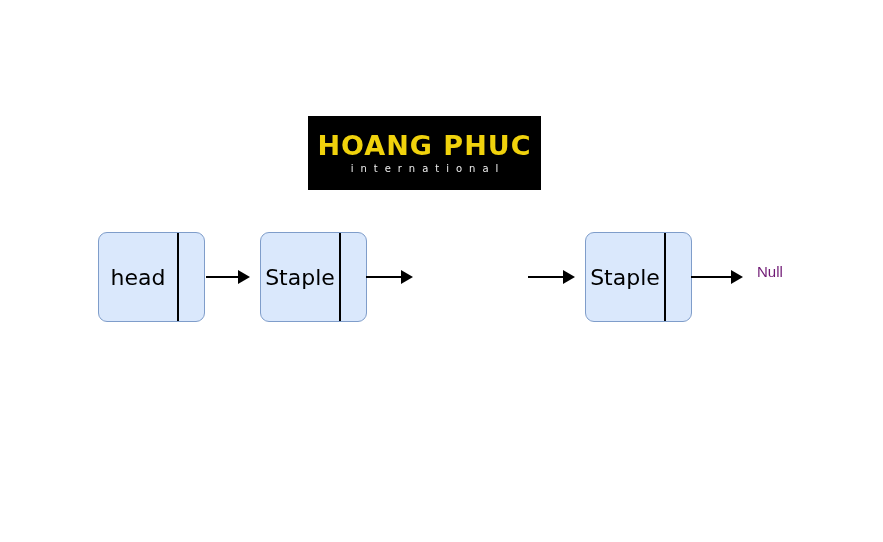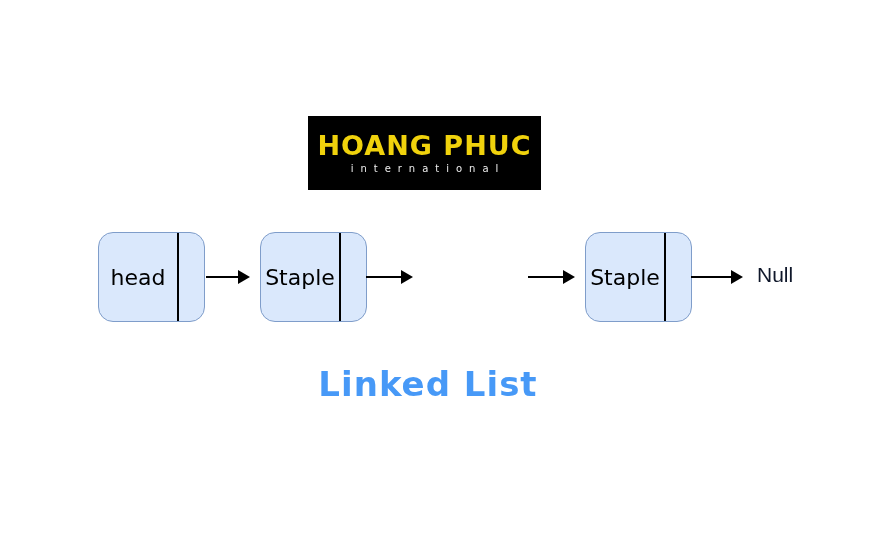--- a/index.html
+++ b/index.html
@@ -41,21 +41,21 @@
     white-space:nowrap;
   }
 
   
   .node{
     position:absolute;
     top:232px;
     width:107px;height:90px;
     background:var(--node-fill,#dae8fc);
     border:1.5px solid var(--node-border,#7f9dca);
-    border-radius:15px;
+    border-radius:9px;
     box-sizing:border-box;
     padding-left:40px;
   }
   .node .divider{
     position:absolute;
     top:0;bottom:0;
     left:78px;
     width:2px;
     background:#000;
   }
@@ -91,22 +91,22 @@
   }
   .arrow1{left:206px;width:42px;}
   .arrow2{left:366px;width:45px;}
   .arrow3{left:528px;width:45px;}
   .arrow4{left:691px;width:50px;}
 
   
   .null-label{
     position:absolute;
     left:757px;top:263px;
-    font-size:21px;
-    color:#0f172a;
+    font-size:15px;
+    color:#701a75;
     font-family:"Liberation Sans","DejaVu Sans",sans-serif;
   }
 
   
   .caption{
     position:absolute;
     left:0;top:364px;
     width:856px;
     text-align:center;
     font-size:34px;
@@ -141,15 +141,14 @@
     <div class="divider"></div>
   </div>
 
   <div class="arrow arrow1"></div>
   <div class="arrow arrow2"></div>
   <div class="arrow arrow3"></div>
   <div class="arrow arrow4"></div>
 
   <div class="null-label">Null</div>
 
-  <div class="caption">Linked List</div>
 
 </div>
 
 </body></html>

